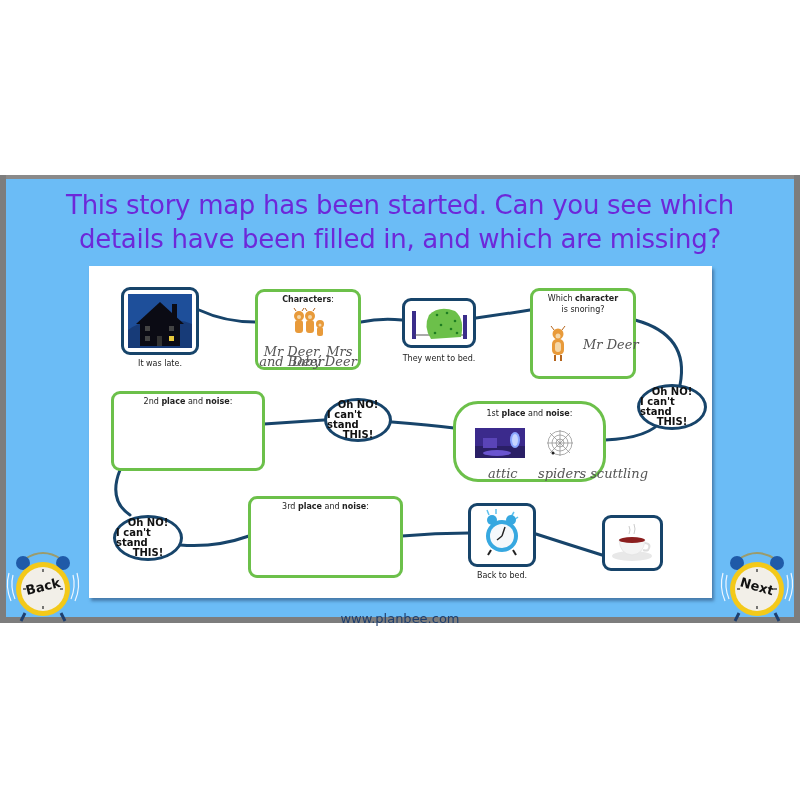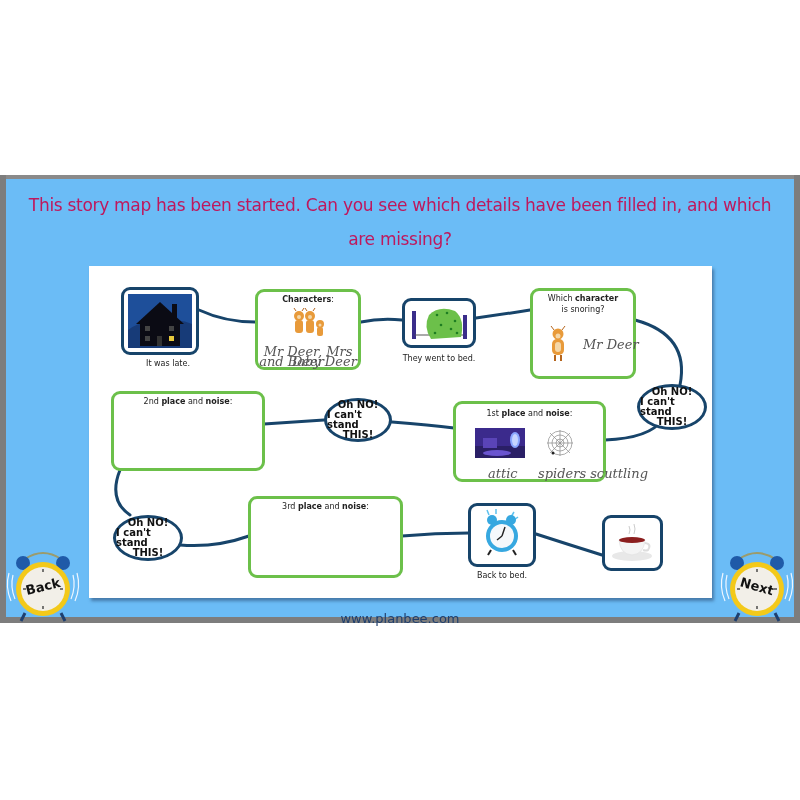--- a/index.html
+++ b/index.html
@@ -1,20 +1,20 @@
 <!DOCTYPE html>
 <html><head>
 <meta charset="utf-8">
 <style>
   html,body{margin:0;padding:0;}
   body{width:800px;height:800px;background:#ffffff;position:relative;overflow:hidden;font-family:"DejaVu Sans",sans-serif;}
   .slide{position:absolute;left:0;top:175px;width:800px;height:448px;background:#6bbcf6;
     box-shadow: inset 6px 0 0 #7d7d7d, inset -6px 0 0 #7d7d7d, inset 0 4px 0 #8a8a8a, inset 0 -6px 0 #7d7d7d;}
   .title{position:absolute;left:20px;top:188px;width:760px;text-align:center;font-family:"DejaVu Sans",sans-serif;
-    font-size:17px;line-height:34px;color:#be185d;letter-spacing:-0.3px;}
+    font-size:26px;line-height:34px;color:#6d28d9;letter-spacing:-0.3px;}
   .card{position:absolute;left:89px;top:266px;width:623px;height:332px;background:#fff;
     box-shadow:2px 3px 3px rgba(40,70,110,0.55);}
   svg.lines{position:absolute;left:0;top:0;width:800px;height:800px;pointer-events:none;}
   .box{position:absolute;background:#fff;border-radius:9px;box-sizing:border-box;}
   .box.navy{border:3px solid #17446a;}
   .box.green{border:3px solid #6cc04a;}
   .lbl{position:absolute;font-family:"DejaVu Sans",sans-serif;font-size:8px;color:#222;text-align:center;white-space:nowrap;}
   .hdr{position:absolute;left:0;right:0;text-align:center;font-size:8px;color:#222;line-height:10px;}
   .hdr b{font-weight:bold;margin-top:36px;}
   .hand{font-family:"DejaVu Serif",serif;font-style:italic;font-size:13px;color:#555;}
@@ -57,21 +57,21 @@
     <polygon points="12,34 36,12 60,34" fill="#0b0b14"></polygon>
     <rect x="48" y="14" width="5" height="14" fill="#0b0b14"></rect>
     <rect x="16" y="32" width="40" height="24" fill="#0b0b14"></rect>
     <rect x="21" y="36" width="5" height="5" fill="#444"></rect>
     <rect x="45" y="36" width="5" height="5" fill="#444"></rect>
     <rect x="21" y="46" width="5" height="5" fill="#444"></rect>
     <rect x="33" y="46" width="5" height="10" fill="#333"></rect>
     <rect x="45" y="46" width="5" height="5" fill="#e8c93c"></rect>
   </svg>
 </div>
-<div class="lbl" style="left:129px;top:359px;width:78px;">It was late.</div>
+<div class="lbl" style="left:121px;top:359px;width:78px;">It was late.</div>
 
 <div class="box green" style="left:255px;top:289px;width:106px;height:81px;">
   <div class="hdr" style="top:3px;"><b>Characters</b><span>:</span></div>
   <svg viewBox="0 0 40 34" width="40" height="34" style="position:absolute;left:32px;top:15px;">
     <g fill="#e89a3a">
       <circle cx="9" cy="9" r="5"></circle>
         <rect x="5" y="13" width="8" height="13" rx="3"></rect>
       <circle cx="20" cy="9" r="5"></circle>
         <rect x="16" y="13" width="8" height="13" rx="3"></rect>
       <circle cx="30" cy="17" r="4"></circle>
@@ -129,21 +129,21 @@
   </svg>
   <div class="lbl hand" style="left:50px;top:46px;">Mr Deer</div>
 </div>
 
 <div class="oval" style="left:637px;top:384px;width:70px;height:46px;">
   <span>Oh NO!</span>
   <span>I can't stand</span>
   <span>THIS!</span>
 </div>
 
-<div class="box green" style="left:453px;top:401px;width:153px;height:81px;">
+<div class="box green" style="left:453px;top:401px;width:153px;height:81px;border-radius:25px;">
   <div class="hdr" style="top:5px;"><span>1st </span><b>place</b><span> and </span><b>noise</b><span>:</span></div>
   <svg viewBox="0 0 50 30" width="50" height="30" style="position:absolute;left:19px;top:24px;">
     <rect width="50" height="30" fill="#3b2a8c"></rect>
     <rect x="0" y="18" width="50" height="12" fill="#2a1f66"></rect>
     <ellipse cx="40" cy="12" rx="5" ry="8" fill="#8aa6ff"></ellipse>
     <ellipse cx="40" cy="12" rx="3" ry="6" fill="#c6d4ff"></ellipse>
     <rect x="8" y="10" width="14" height="10" fill="#5a44b8"></rect>
     <ellipse cx="22" cy="25" rx="14" ry="3" fill="#6a54d0"></ellipse>
   </svg>
   <svg viewBox="0 0 30 30" width="30" height="30" style="position:absolute;left:89px;top:24px;">

